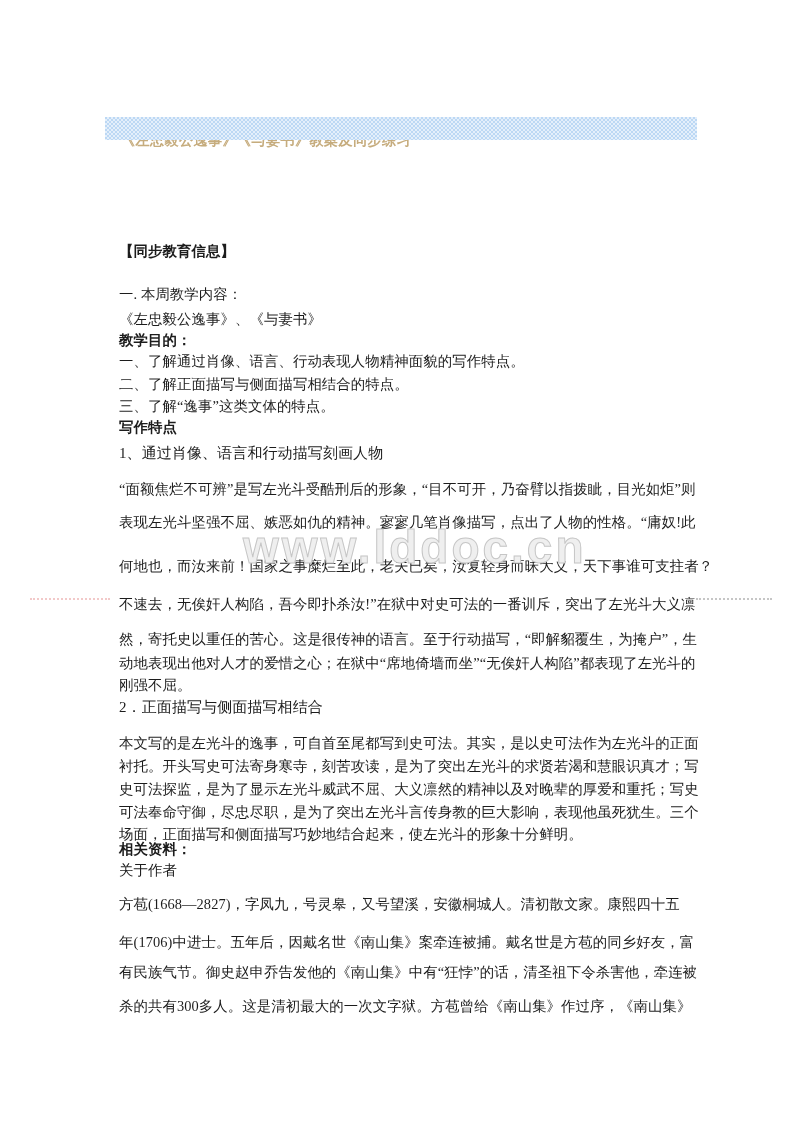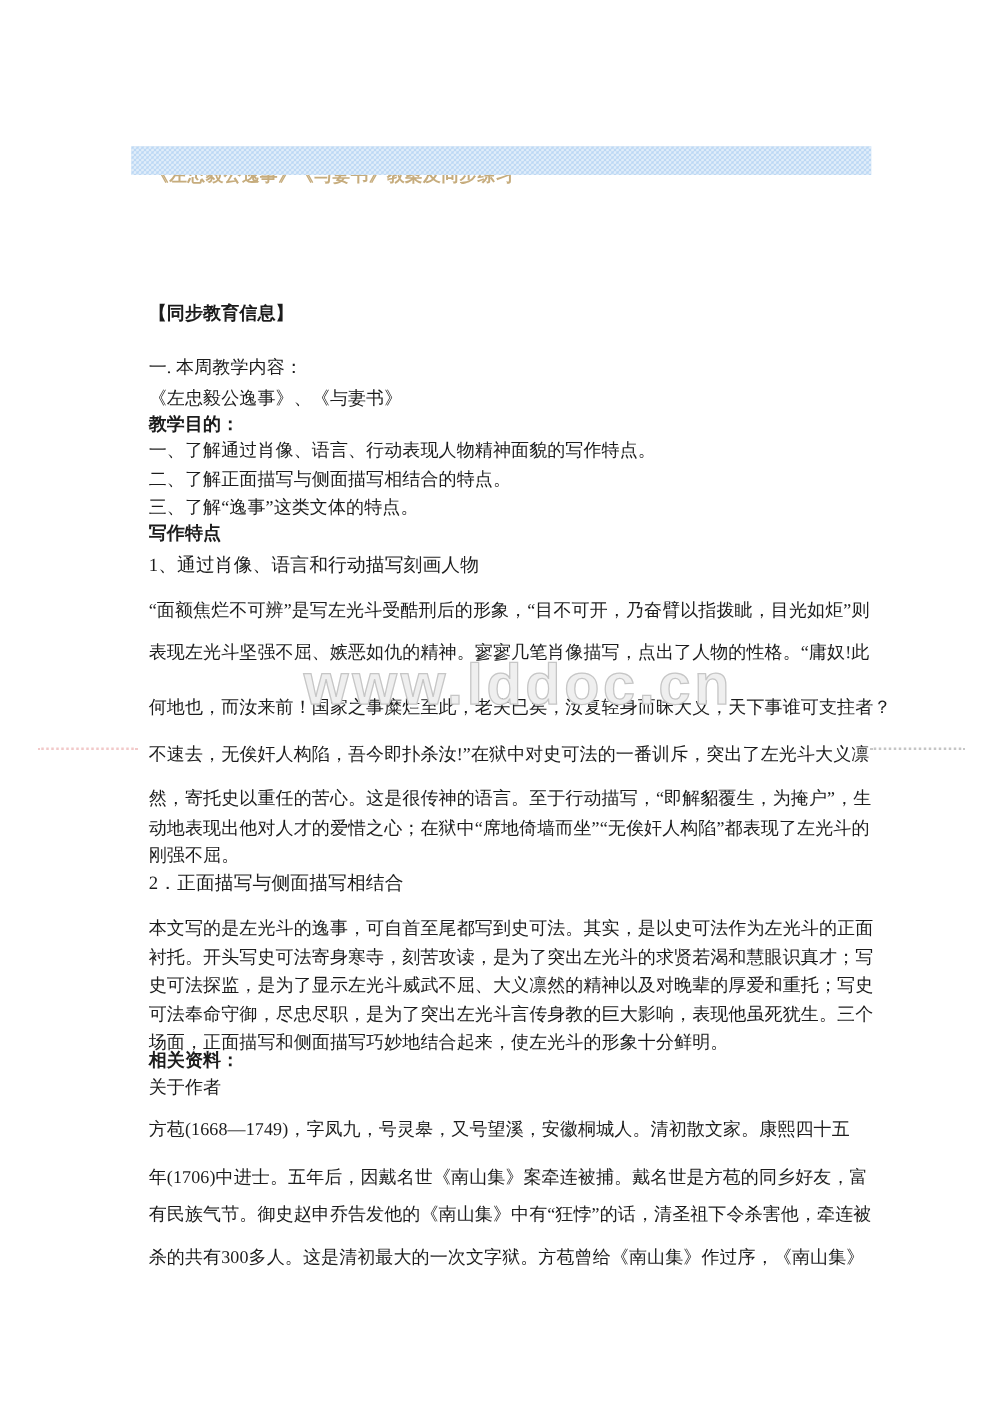--- a/index.html
+++ b/index.html
@@ -101,21 +101,21 @@
   <div class="ln" style="top:655px;">动地表现出他对人才的爱惜之心；在狱中“席地倚墙而坐”“无俟奸人构陷”都表现了左光斗的</div>
   <div class="ln" style="top:677px;">刚强不屈。</div>
   <div class="ln subhead" style="top:699px;">2．正面描写与侧面描写相结合</div>
   <div class="ln" style="top:735px;">本文写的是左光斗的逸事，可自首至尾都写到史可法。其实，是以史可法作为左光斗的正面</div>
   <div class="ln" style="top:758px;">衬托。开头写史可法寄身寒寺，刻苦攻读，是为了突出左光斗的求贤若渴和慧眼识真才；写</div>
   <div class="ln" style="top:781px;">史可法探监，是为了显示左光斗威武不屈、大义凛然的精神以及对晚辈的厚爱和重托；写史</div>
   <div class="ln" style="top:804px;">可法奉命守御，尽忠尽职，是为了突出左光斗言传身教的巨大影响，表现他虽死犹生。三个</div>
   <div class="ln" style="top:826px;">场面，正面描写和侧面描写巧妙地结合起来，使左光斗的形象十分鲜明。</div>
   <div class="ln bold" style="top:841px;">相关资料：</div>
   <div class="ln" style="top:862px;">关于作者</div>
-  <div class="ln" style="top:896px;">方苞(1668—1749)，字凤九，号灵皋，又号望溪，安徽桐城人。清初散文家。康熙四十五</div>
+  <div class="ln" style="top:896px;">方苞(1668—2827)，字凤九，号灵皋，又号望溪，安徽桐城人。清初散文家。康熙四十五</div>
   <div class="ln" style="top:934px;">年(1706)中进士。五年后，因戴名世《南山集》案牵连被捕。戴名世是方苞的同乡好友，富</div>
   <div class="ln" style="top:964px;">有民族气节。御史赵申乔告发他的《南山集》中有“狂悖”的话，清圣祖下令杀害他，牵连被</div>
   <div class="ln" style="top:998px;">杀的共有300多人。这是清初最大的一次文字狱。方苞曾给《南山集》作过序，《南山集》</div>
 
   <div class="watermark">www.lddoc.cn</div>
 
   <div class="dots-left"></div>
   <div class="dots-right"></div>
 
 </div>

